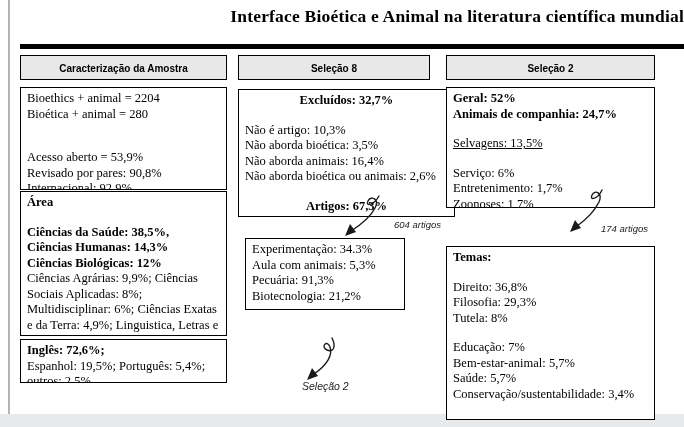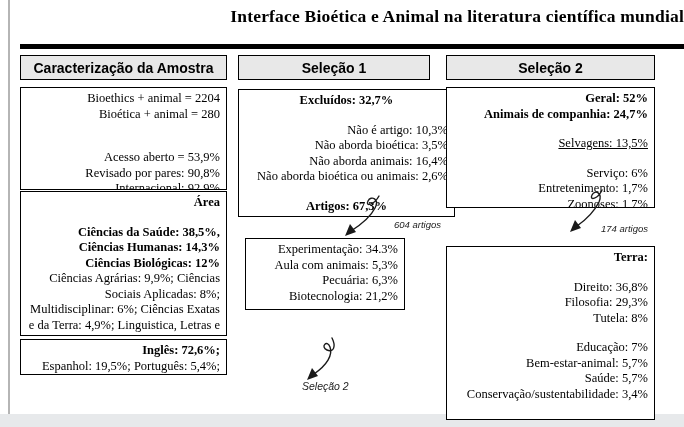--- a/index.html
+++ b/index.html
@@ -11,27 +11,27 @@
   .edge{position:absolute;left:8px;top:0;width:2px;height:415px;background:var(--page_edge,#b5b5b5);}
   .strip{position:absolute;left:0;top:414px;width:684px;height:13px;background:var(--bottom_strip,#e7e9eb);}
   .title{
     position:absolute;left:60px;top:6px;width:624px;margin:0;text-align:right;
     font-family:"Liberation Serif", serif;font-weight:bold;font-size:17.5px;letter-spacing:.2px;
   }
   .rule{position:absolute;left:20px;top:44px;width:664px;height:5px;background:var(--rule,#000);}
   .hdr{
     position:absolute;top:55px;height:25px;line-height:25px;text-align:center;
     background:var(--header_bg,#e8e8e8);border:1.6px solid var(--border,#000);box-sizing:border-box;
-    font-family:"Liberation Sans", sans-serif;font-weight:bold;font-size:14px;
+    font-family:"Liberation Sans", sans-serif;font-weight:bold;font-size:10px;
   }
   .box{
     position:absolute;border:1.4px solid var(--border,#000);box-sizing:border-box;background:#fff;
     padding:3px 6px;font-size:12.5px;overflow:hidden;
   }
-  .ln{line-height:15.5px;white-space:normal;text-align:right;}
+  .ln{line-height:15.5px;white-space:normal;}
   .ln.b{font-weight:bold;}
   .ln.c{text-align:center;}
   .arrow{position:absolute;z-index:5;}
   .arrow path{fill:none;stroke:#1a1a1a;stroke-width:1.4px;stroke-linecap:round;}
   .arrow polygon{fill:#1a1a1a;}
   .albl{
     position:absolute;z-index:6;font-family:"Liberation Sans", sans-serif;font-style:italic;
     font-size:9.5px;color:#222;white-space:nowrap;
   }
   .albl.big{font-size:10.5px;}
@@ -50,51 +50,51 @@
   <div class="hdr" style="left:20px;width:207px">Caracterização da Amostra</div>
   <div class="box" style="left:20px;top:87px;width:207px;height:103px">
       <div class="ln">Bioethics + animal = 2204</div>
       <div class="ln">Bioética + animal = 280</div>
       <div class="ln" style="margin-top: 28px;">Acesso aberto = 53,9%</div>
       <div class="ln">Revisado por pares: 90,8%</div>
       <div class="ln">Internacional: 92,9%</div>
     </div>
   <div class="box" style="left:20px;top:191px;width:207px;height:145px">
       <div class="ln b">Área</div>
-      <div class="ln b" style="margin-top: 14px; margin-left: 32px;">Ciências da Saúde: 38,5%,</div>
+      <div class="ln b" style="margin-top: 14px;">Ciências da Saúde: 38,5%,</div>
       <div class="ln b">Ciências Humanas: 14,3%</div>
       <div class="ln b">Ciências Biológicas: 12%</div>
       <div class="ln">Ciências Agrárias: 9,9%; Ciências Sociais Aplicadas: 8%; Multidisciplinar: 6%; Ciências Exatas e da Terra: 4,9%; Linguistica, Letras e Artes: 5,1%; Engenharias: 1,4%</div>
     </div>
-  <div class="box" style="left:20px;top:339px;width:207px;height:36px">
+  <div class="box" style="left:20px;top:339px;width:207px;height:44px">
       <div class="ln b">Inglês: 72,6%;</div>
       <div class="ln">Espanhol: 19,5%;  Português: 5,4%;</div>
       <div class="ln">outros: 2,5%</div>
     </div>
 
-  <div class="hdr" style="left:238px;width:192px">Seleção 1</div>
+  <div class="hdr" style="left:238px;width:192px">Seleção 8</div>
   <div class="box" style="left:238px;top:89px;width:217px;height:128px">
       <div class="ln b c">Excluídos: 32,7%</div>
       <div class="ln" style="margin-top: 14px;">Não é artigo: 10,3%</div>
       <div class="ln">Não aborda bioética: 3,5%</div>
       <div class="ln">Não aborda animais: 16,4%</div>
       <div class="ln">Não aborda bioética ou animais: 2,6%</div>
       <div class="ln b c" style="margin-top: 14px;">Artigos: 67,3%</div>
     </div>
 
   <svg class="arrow" style="left:336px;top:194px" width="52" height="46" viewBox="0 0 52 46">
     <path d="M43,2 C38,11 29,13 32,7 C35,1 44,5 39,14 C35,22 26,30 15,37"></path>
     <polygon points="9,42 20,38 14,30"></polygon>
   </svg>
   <span class="albl" style="left:394px;top:219px">604 artigos</span>
 
   <div class="box" style="left:245px;top:238px;width:160px;height:72px">
       <div class="ln">Experimentação: 34.3%</div>
       <div class="ln">Aula com animais: 5,3%</div>
-      <div class="ln">Pecuária: 6,3%</div>
+      <div class="ln">Pecuária: 91,3%</div>
       <div class="ln">Biotecnologia: 21,2%</div>
       <div class="ln b" style="margin-top: 14px;">Outros: 32,9%</div>
     </div>
 
   <svg class="arrow" style="left:296px;top:336px" width="48" height="48" viewBox="0 0 48 48">
     <path d="M36,2 C40,10 38,17 31,14 C24,11 31,3 34,11 C37,19 31,29 18,38"></path>
     <polygon points="11,44 22,40 16,32"></polygon>
   </svg>
   <span class="albl big" style="left:302px;top:380px">Seleção 2</span>
 
@@ -108,21 +108,21 @@
       <div class="ln">Zoonoses: 1,7%</div>
     </div>
 
   <svg class="arrow" style="left:562px;top:186px" width="52" height="52" viewBox="0 0 52 52">
     <path d="M40,4 C36,13 27,15 30,9 C33,3 41,7 37,16 C33,24 25,33 15,40"></path>
     <polygon points="8,46 19,42 13,34"></polygon>
   </svg>
   <span class="albl" style="left:601px;top:223px">174 artigos</span>
 
   <div class="box" style="left:446px;top:246px;width:209px;height:174px">
-      <div class="ln b">Terra:</div>
+      <div class="ln b">Temas:</div>
       <div class="ln" style="margin-top: 14px;">Direito: 36,8%</div>
       <div class="ln">Filosofia: 29,3%</div>
       <div class="ln">Tutela: 8%</div>
       <div class="ln" style="margin-top: 14px;">Educação: 7%</div>
       <div class="ln">Bem-estar-animal: 5,7%</div>
       <div class="ln">Saúde: 5,7%</div>
       <div class="ln">Conservação/sustentabilidade: 3,4%</div>
     </div>
 
 </div>

